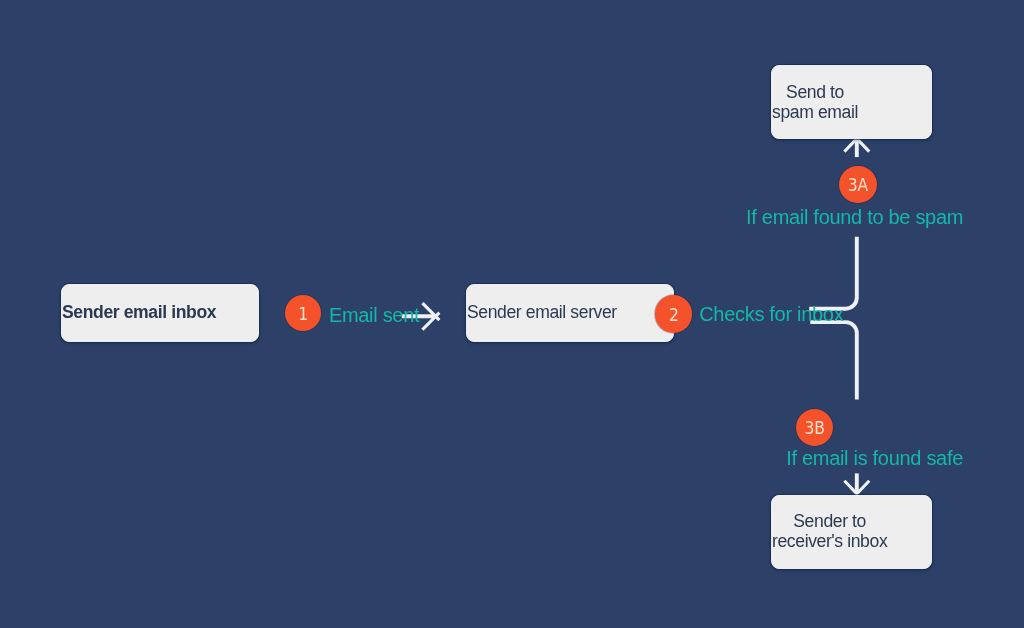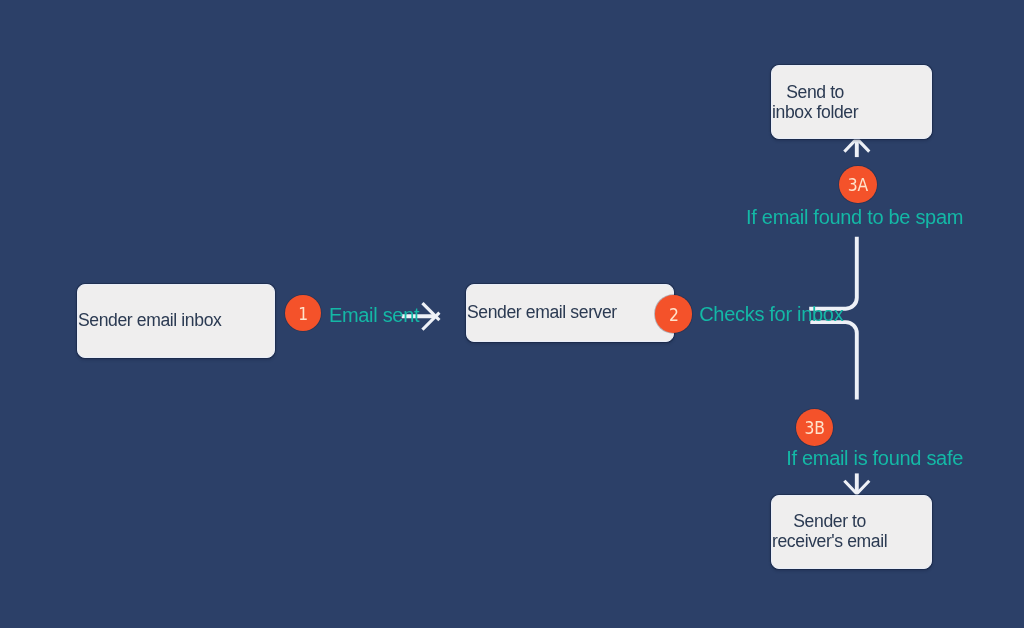--- a/index.html
+++ b/index.html
@@ -91,39 +91,39 @@
       </g>
       <g stroke-width="3.1" stroke-linecap="square">
         <path d="M 423.5 304.2 L 438.3 319"></path>
         <path d="M 423.5 328.6 L 438.3 313.8"></path>
         <path d="M 845.4 150.5 L 856.8 138.6 L 868.2 150.5"></path>
         <path d="M 845.4 481.9 L 856.8 493.8 L 868.2 481.9"></path>
       </g>
     </g>
   </svg>
 
-  <div class="node shift-up" style="left:77px; top:283.5px; width:198px; height:74px;">
+  <div class="node shift-up" style="left:61px; top:283.5px; width:198px; height:58px;font-weight:bold;">
     <span class="ln">Sender email inbox</span>
   </div>
 
   <div class="node shift-up" style="left:437px; top:283.8px; width:208px; height:57.8px;margin-left:29px;">
     <span class="ln">Sender email server</span>
   </div>
 
   <div class="node" style="left:771px; top:64.6px; width:161px; height:74.3px;">
     <div>
       <span class="ln">Send to</span>
-      <span class="ln">inbox folder</span>
+      <span class="ln">spam email</span>
     </div>
   </div>
 
   <div class="node shift-up" style="left:771px; top:494.5px; width:161px; height:74.3px;">
     <div>
       <span class="ln">Sender to</span>
-      <span class="ln">receiver's email</span>
+      <span class="ln">receiver's inbox</span>
     </div>
   </div>
 
   <div class="badge" style="left:285px; top:295px; width:36.1px; height:36.1px;">
     <span>1</span>
   </div>
 
   <div class="badge" style="left:655.2px; top:295.4px; width:37.2px; height:37.2px;">
     <span>2</span>
   </div>

